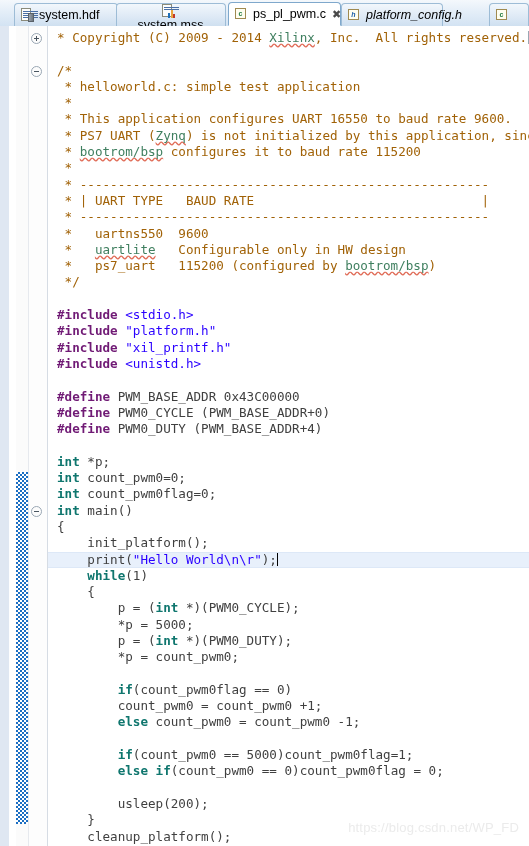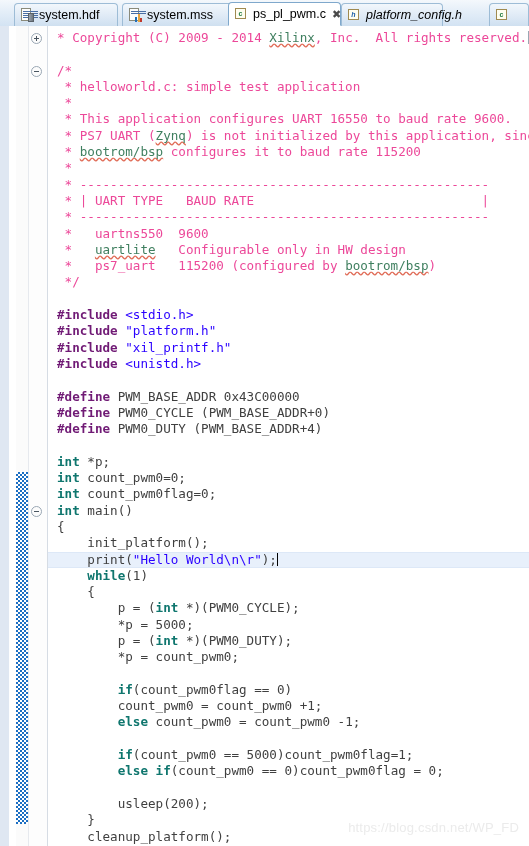--- a/index.html
+++ b/index.html
@@ -108,21 +108,21 @@
   }
   .ln{position:relative;height:16.3px;padding-left:9px;}
   .ln.hl{background:#e8f0fb;}
   .ln.hl::after{
     content:"";position:absolute;left:0;top:0;width:100%;height:100%;
     border-top:1px solid #dde8f7;border-bottom:1px solid #dde8f7;box-sizing:border-box;
     pointer-events:none;
   }
 
   
-  .c-com  {color:#ec4899;}
+  .c-com  {color:#a16207;}
   .c-spell{color:#3f7f5f;text-decoration:underline wavy #e06a55;text-decoration-skip-ink:none;}
   .c-pre  {color:#701a75;font-weight:bold;}
   .c-kw   {color:#0f766e;font-weight:bold;}
   .c-str  {color:#2a00ff;}
   .c-plain{color:#404040;}
 
   .foldbox{
     display:inline-block;width:9px;height:11px;vertical-align:-2px;
     border:1px solid #9aa7b4;background:#fbfbfb;margin-left:1px;
   }
@@ -150,21 +150,21 @@
           <span class="ficon">
             <span class="pg"></span>
             <span class="ln" style="top:3px"></span>
             <span class="ln" style="top:5px"></span>
             <span class="ln" style="top:7px"></span>
             <span class="ln" style="top:9px"></span>
             <span class="chip"></span>
           </span>
           <span class="tlabel">system.hdf</span>
         </div>
-        <div class="tab" style="left: 122px; width: 110px;">
+        <div class="tab" style="left: 116px; width: 110px; flex-direction: column;">
           <span class="ficon">
             <span class="pg"></span>
             <span class="ln" style="top:3px"></span>
             <span class="ln" style="top:5px"></span>
             <span class="bars">
               <i style="left:0;height:5px;background:#1f6fb8"></i>
               <i style="left:3px;height:8px;background:#e8a33d"></i>
               <i style="left:5px;height:4px;background:#c0392b"></i>
             </span>
           </span>

